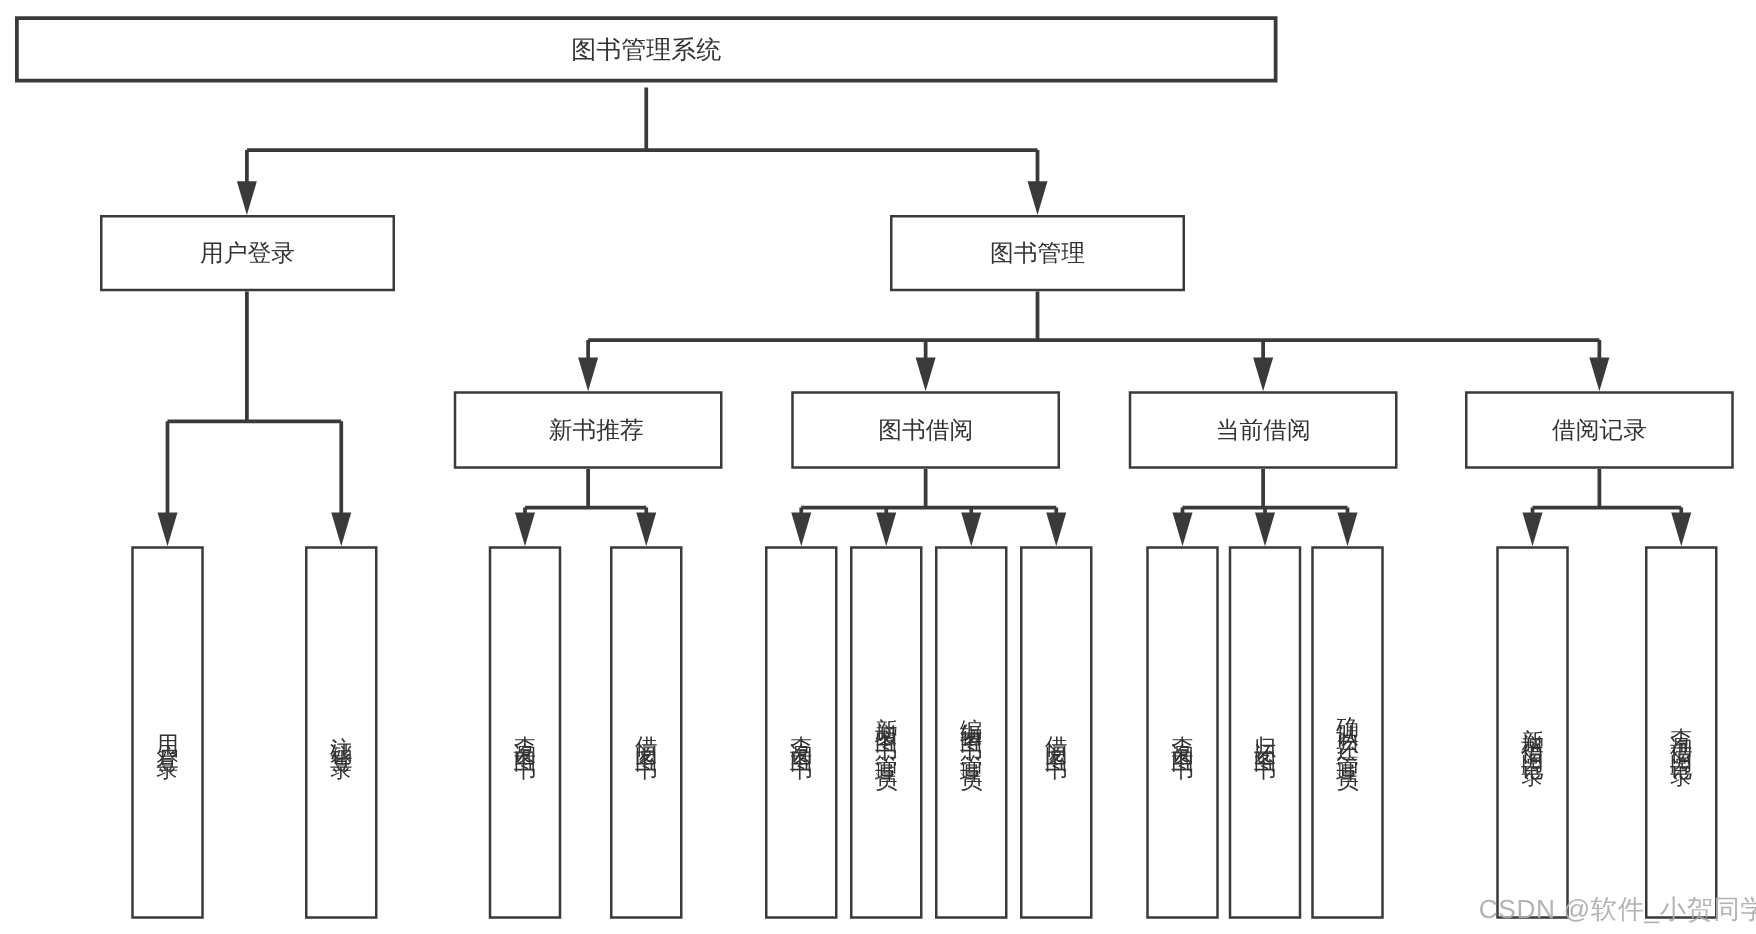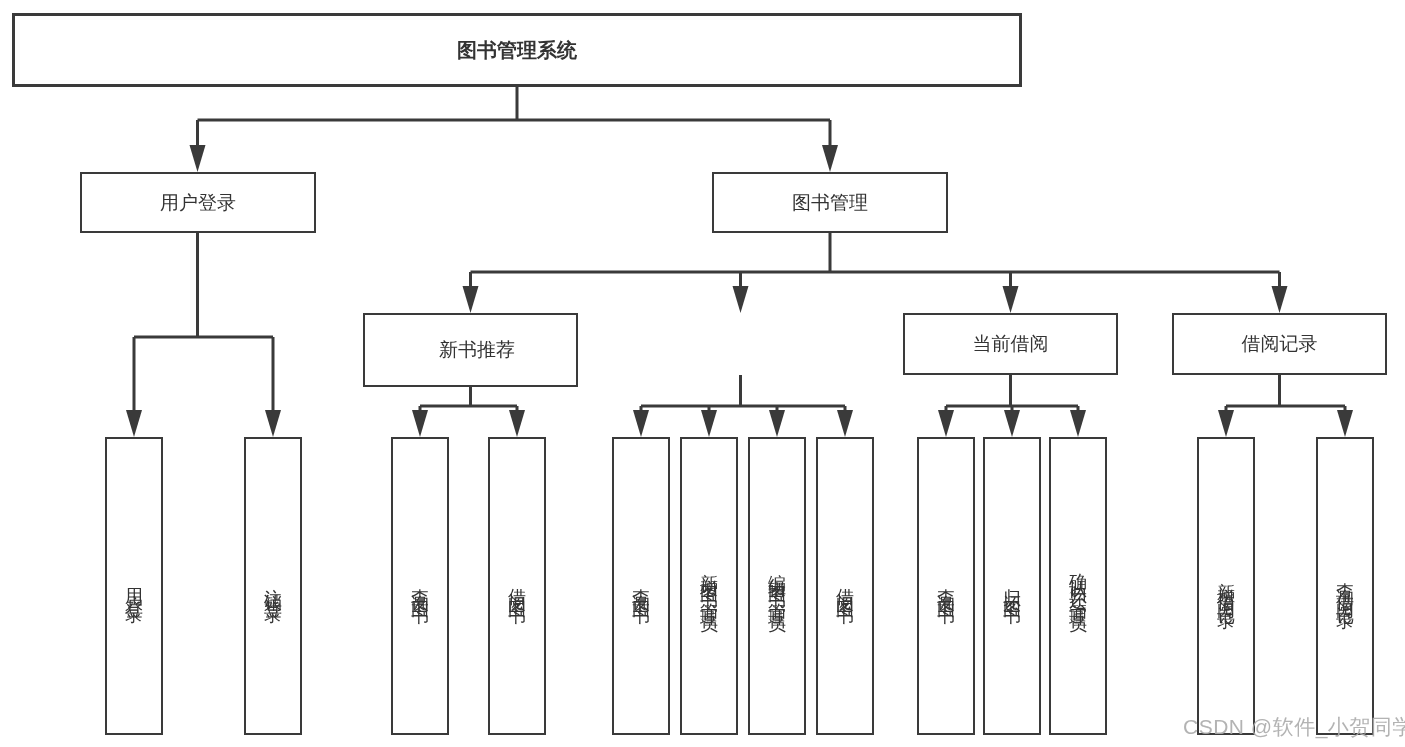--- a/index.html
+++ b/index.html
@@ -91,33 +91,36 @@
       <polygon points="769 410 785 410 777 437"></polygon>
       <polygon points="837 410 853 410 845 437"></polygon>
       <polygon points="938 410 954 410 946 437"></polygon>
       <polygon points="1004 410 1020 410 1012 437"></polygon>
       <polygon points="1070 410 1086 410 1078 437"></polygon>
       <polygon points="1218 410 1234 410 1226 437"></polygon>
       <polygon points="1337 410 1353 410 1345 437"></polygon>
     </g>
   </svg>
 
-  <div class="node root-box" style="left:12px; top:13px; width:1010px; height:74px;font-weight:bold;">
+  <div class="node root-box" style="left:12px; top:13px; width:1010px; height:53px;">
     <span class="lbl">图书管理系统</span>
   </div>
 
   <div class="node h-box" style="left:80px; top:172px; width:236px; height:61px;">
     <span class="lbl">用户登录</span>
   </div>
   <div class="node h-box" style="left:712px; top:172px; width:236px; height:61px;justify-content:center;">
     <span class="lbl">图书管理</span>
   </div>
 
-  <div class="node h-box" style="left:363px; top:313px; width:215px; height:74px;padding-left:13px;">
+  <div class="node h-box" style="left:363px; top:313px; width:215px; height:62px;padding-left:13px;">
     <span class="lbl">新书推荐</span>
+  </div>
+  <div class="node h-box" style="left:633px; top:313px; width:215px; height:62px;">
+    <span class="lbl">图书借阅</span>
   </div>
   <div class="node h-box" style="left:1172px; top:313px; width:215px; height:62px;">
     <span class="lbl">借阅记录</span>
   </div>
   <div class="node h-box" style="left:903px; top:313px; width:215px; height:62px;">
     <span class="lbl">当前借阅</span>
   </div>
 
   <div class="node v-box" style="left:105px; top:437px; width:58px; height:298px;">
     <span class="lbl">用户登录</span>

